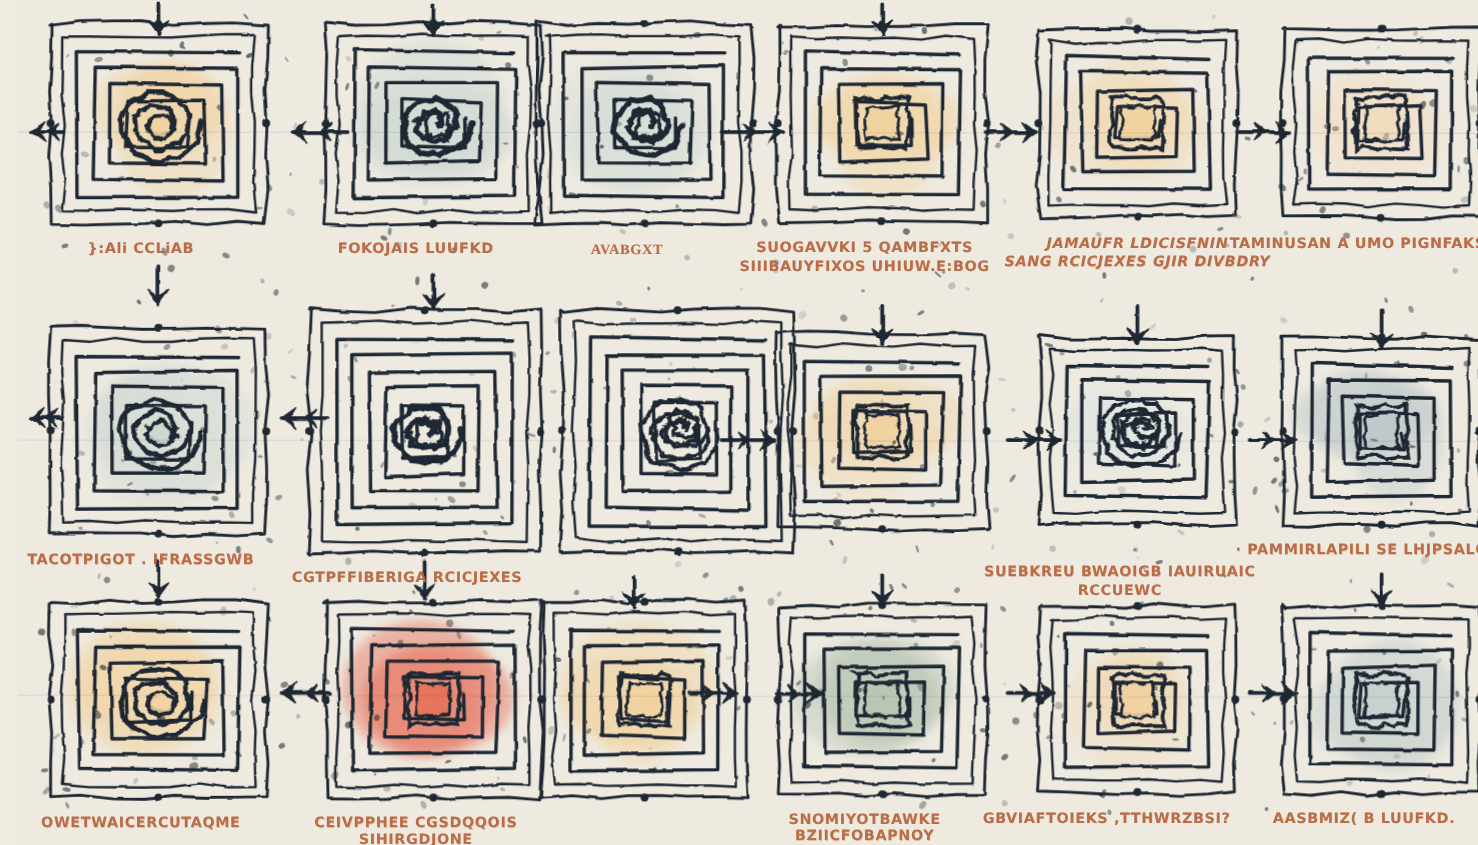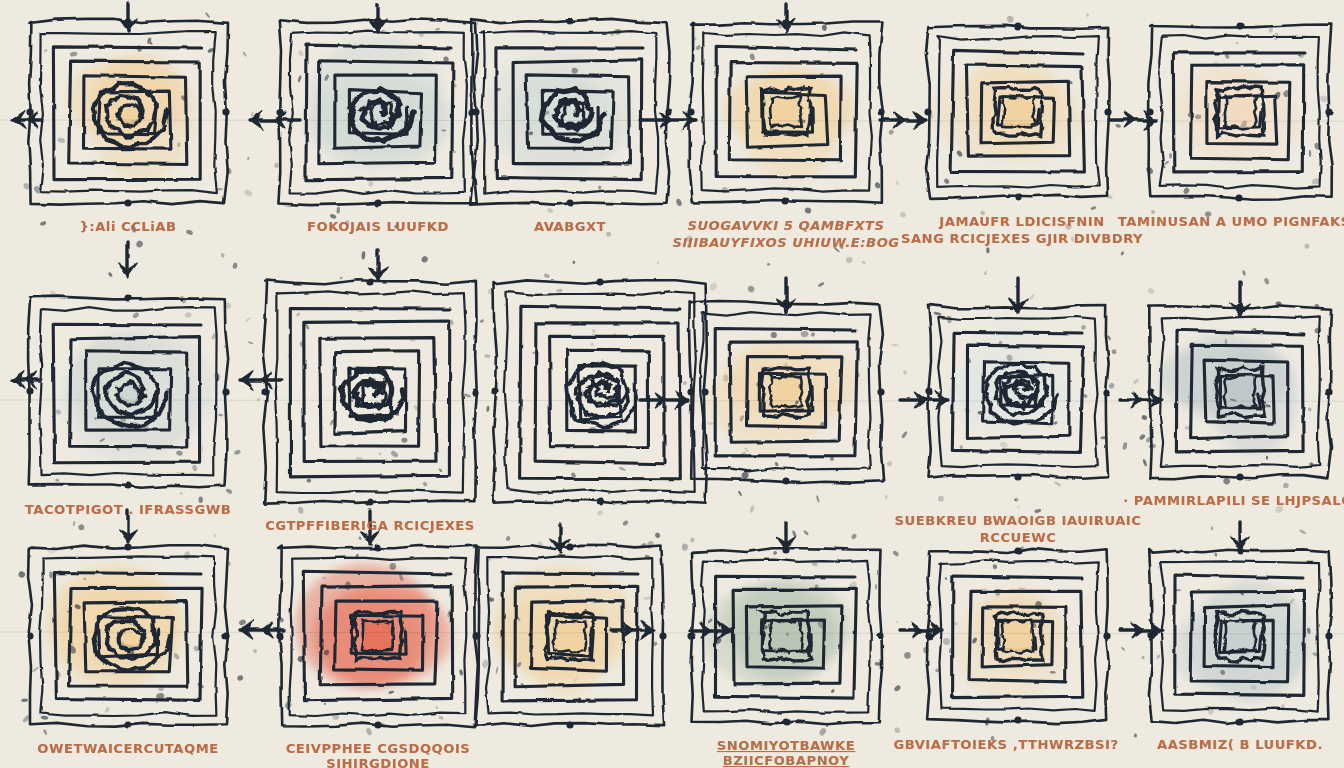--- a/index.html
+++ b/index.html
@@ -6,21 +6,21 @@
   html,body{margin:0;padding:0;}
   body{
     width:1344px;height:768px;
     background:#efebe1;
     font-family:"DejaVu Sans", sans-serif;
     overflow:hidden;
     position:relative;
   }
   #canvas-root{
     position:absolute;inset:0;
-    width:1236px;height:768px;
+    width:1236px;height:768px;padding-left:16px;
   }
   svg.sheet{display:block;width:1344px;height:768px;}
 
   .caption{
     position:absolute;
     color:#b5623a;
     font-family:"DejaVu Sans", sans-serif;
     font-size:13px;
     letter-spacing:0.6px;
     font-weight:600;
@@ -1033,30 +1033,30 @@
         <ellipse cx="790.3" cy="189.3" rx="3.8" ry="1.5" fill="#1d2630" opacity="0.59" transform="rotate(16 790.3 189.3)"></ellipse>
         <ellipse cx="437.6" cy="29.3" rx="1.0" ry="2.5" fill="#1d2630" opacity="0.43" transform="rotate(73 437.6 29.3)"></ellipse>
       </g>
 
     <rect x="0" y="0" width="1344" height="768" filter="url(#paperGrain)" opacity="0.8"></rect>
   </svg>
 
   <div id="captions">
       <div class="caption" style="left: 128px; top: 219px; width: 266px; margin-left: 0px;">}:Ali  CCLiAB</div>
       <div class="caption" style="left: 378px; top: 219px; width: 266px; margin-left: 0px;">FOKOJAIS  LUUFKD</div>
-      <div class="caption" style="left: 570px; top: 219px; width: 266px; margin-left: 0px;">AVABGXT</div>
-      <div class="caption two" style="left: 786px; top: 217px; width: 260px; margin-left: 0px; font-style: italic;">SUOGAVVKI 5 QAMBFXTS
+      <div class="caption" style="left: 570px; top: 219px; width: 266px; margin-left: 0px; font-family: Liberation Serif, serif;">AVABGXT</div>
+      <div class="caption two" style="left: 786px; top: 217px; width: 260px; margin-left: 0px;">SUOGAVVKI 5 QAMBFXTS
 SIIIBAUYFIXOS UHIUW.E:BOG</div>
-      <div class="caption two" style="left: 1018px; top: 213px; width: 250px; margin-left: 4px;">JAMAUFR LDICISFNIN
+      <div class="caption two" style="left: 1018px; top: 213px; width: 250px; margin-left: 16px; font-style: italic;">JAMAUFR LDICISFNIN
 SANG RCICJEXES GJIR DIVBDRY</div>
       <div class="caption" style="left: 1240px; top: 214px; width: 250px; margin-left: 0px;">TAMINUSAN A UMO PIGNFAKSN</div>
       <div class="caption" style="left: 128px; top: 502px; width: 266px; margin-left: 0px;">TACOTPIGOT . IFRASSGWB</div>
       <div class="caption" style="left: 370px; top: 518px; width: 280px; margin-left: 0px;">CGTPFFIBERIGA RCICJEXES</div>
       <div class="caption two" style="left: 1018px; top: 512px; width: 248px; margin-left: 0px;">SUEBKREU BWAOIGB IAUIRUAIC
 RCCUEWC</div>
       <div class="caption" style="left: 1240px; top: 493px; width: 248px; margin-left: 0px;">· PAMMIRLAPILI SE LHJPSALC.</div>
       <div class="caption" style="left: 128px; top: 741px; width: 266px; margin-left: 0px;">OWETWAICERCUTAQME</div>
       <div class="caption" style="left: 378px; top: 741px; width: 266px; margin-left: 0px;">CEIVPPHEE CGSDQQOIS  SIHIRGDJONE</div>
-      <div class="caption" style="left: 786px; top: 738px; width: 258px; margin-left: 0px; text-decoration: underline;">SNOMIYOTBAWKE  BZIICFOBAPNOY</div>
+      <div class="caption" style="left: 786px; top: 738px; width: 258px; margin-left: 0px;">SNOMIYOTBAWKE  BZIICFOBAPNOY</div>
       <div class="caption" style="left: 1006px; top: 737px; width: 248px; margin-left: 0px;">GBVIAFTOIEKS ,TTHWRZBSI?</div>
       <div class="caption" style="left: 1240px; top: 737px; width: 248px; margin-left: 0px;">AASBMIZ( B LUUFKD.</div>
     </div>
 </div>
 
 </body></html>

